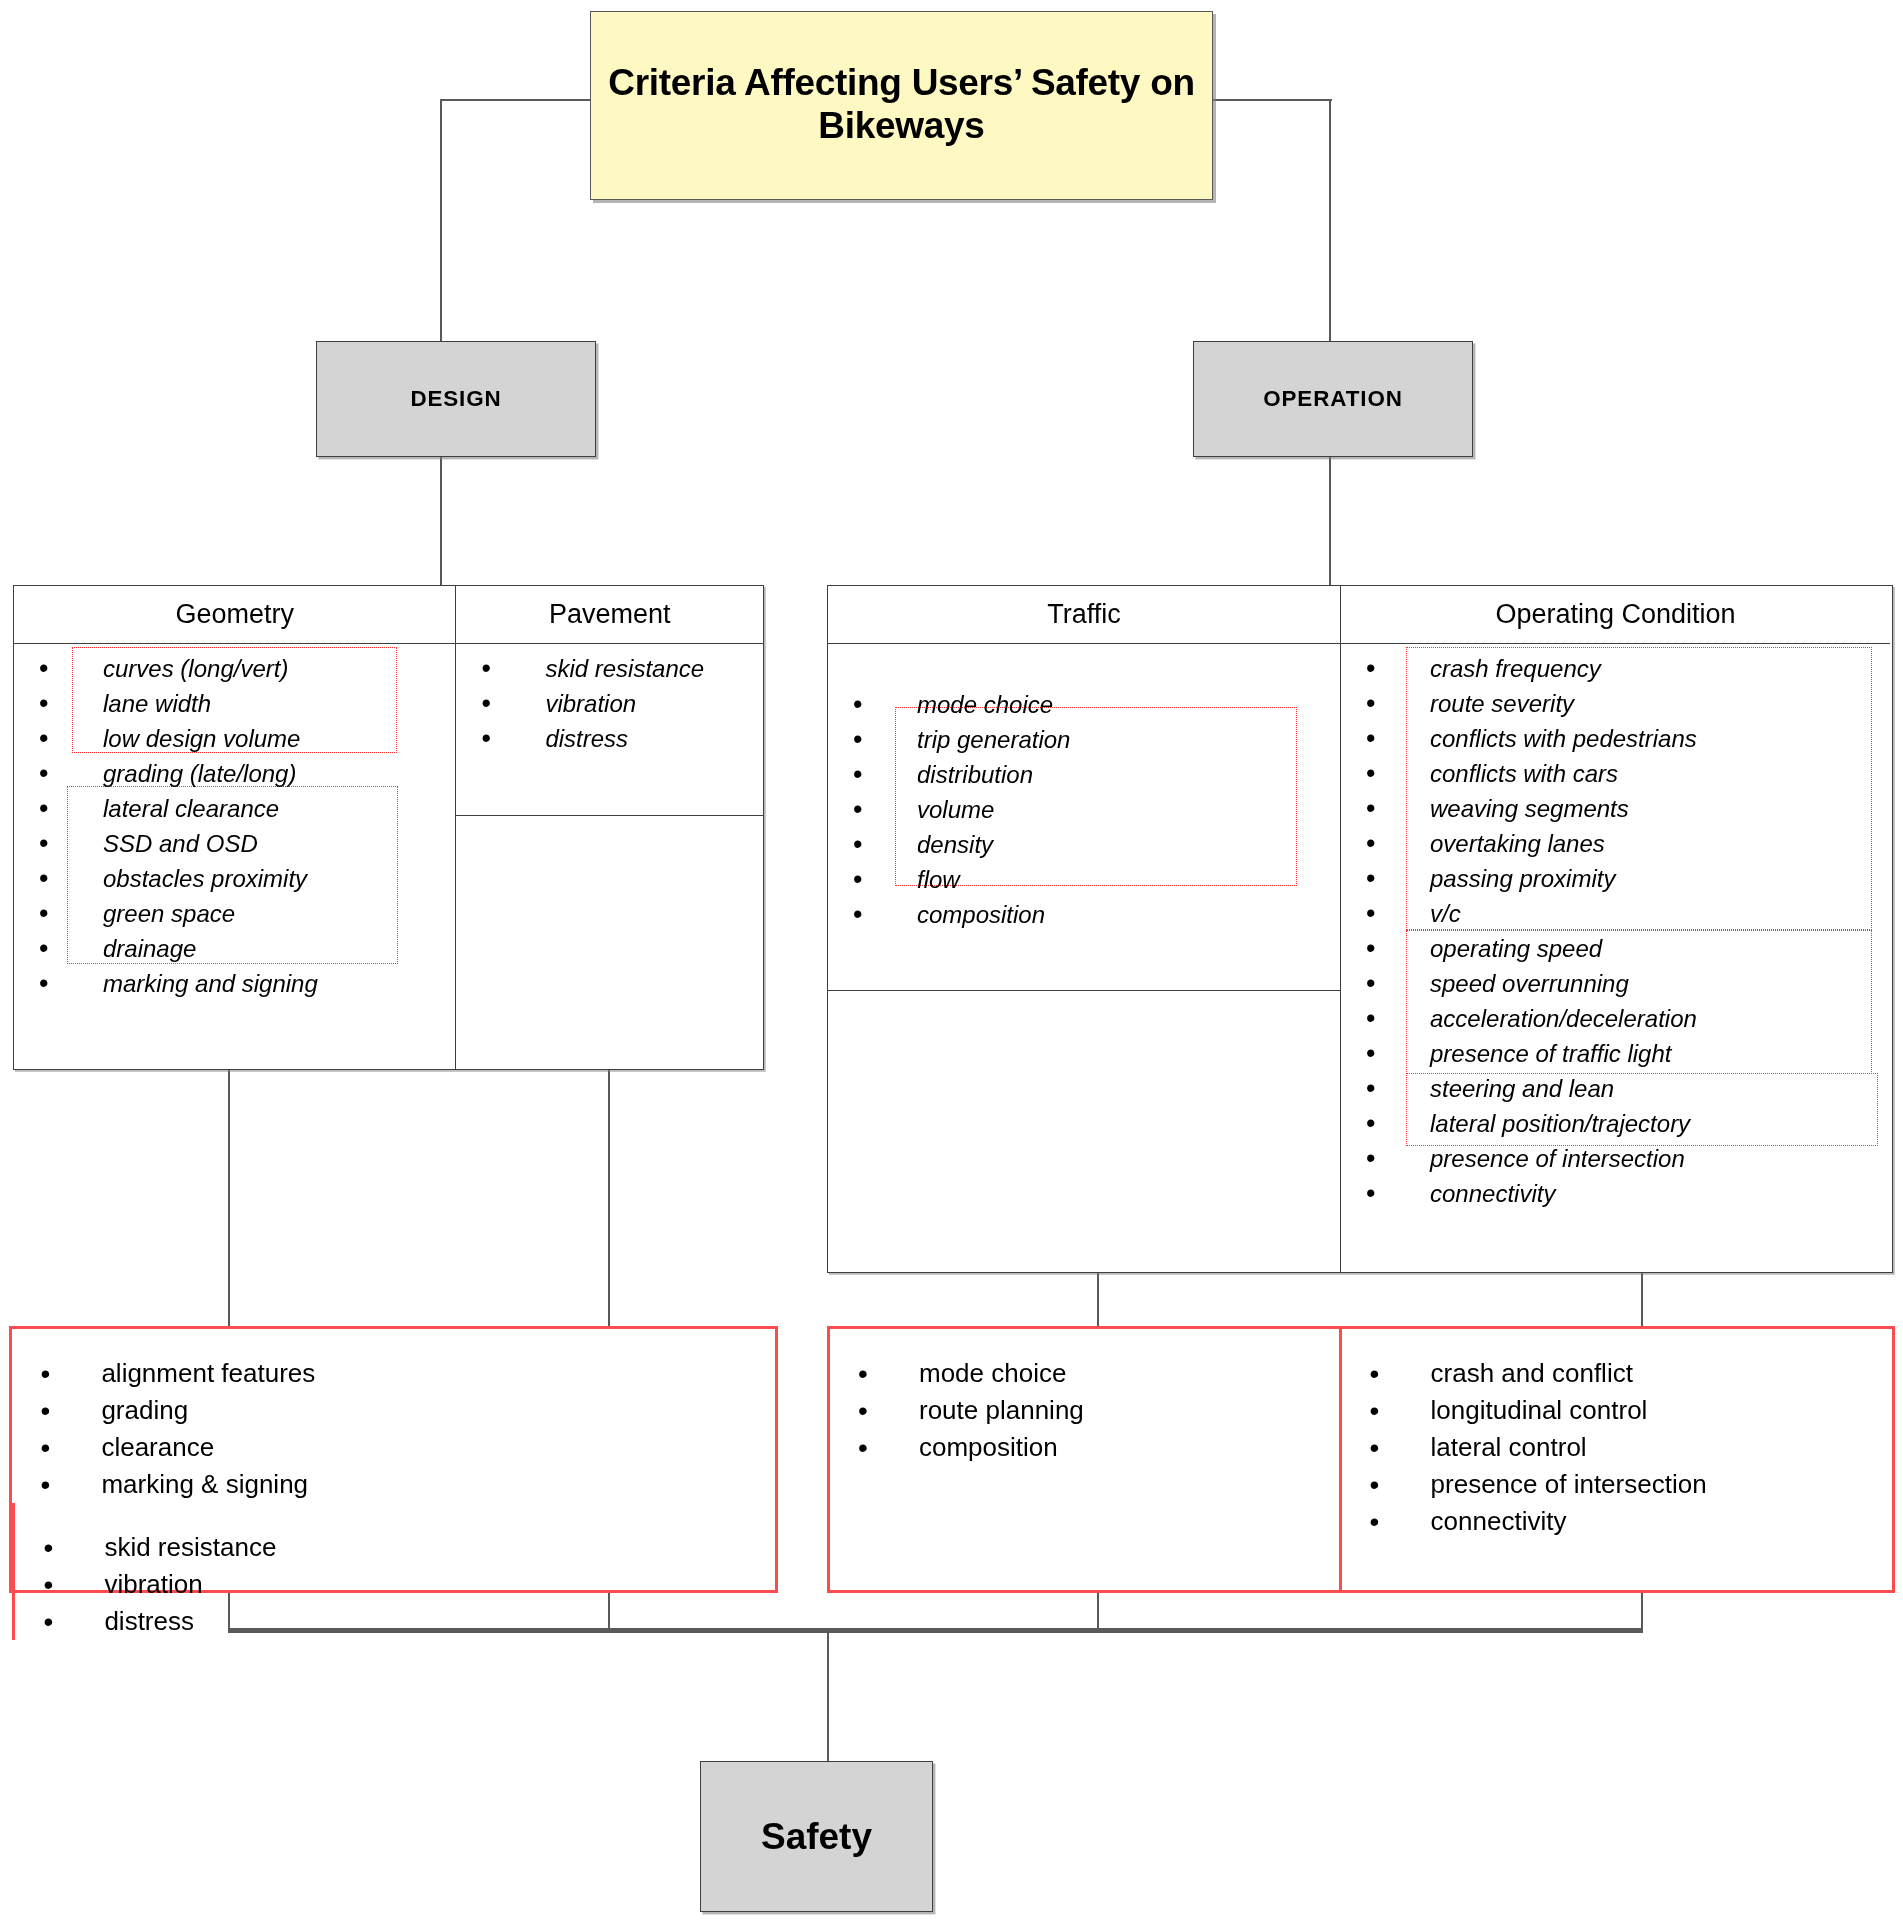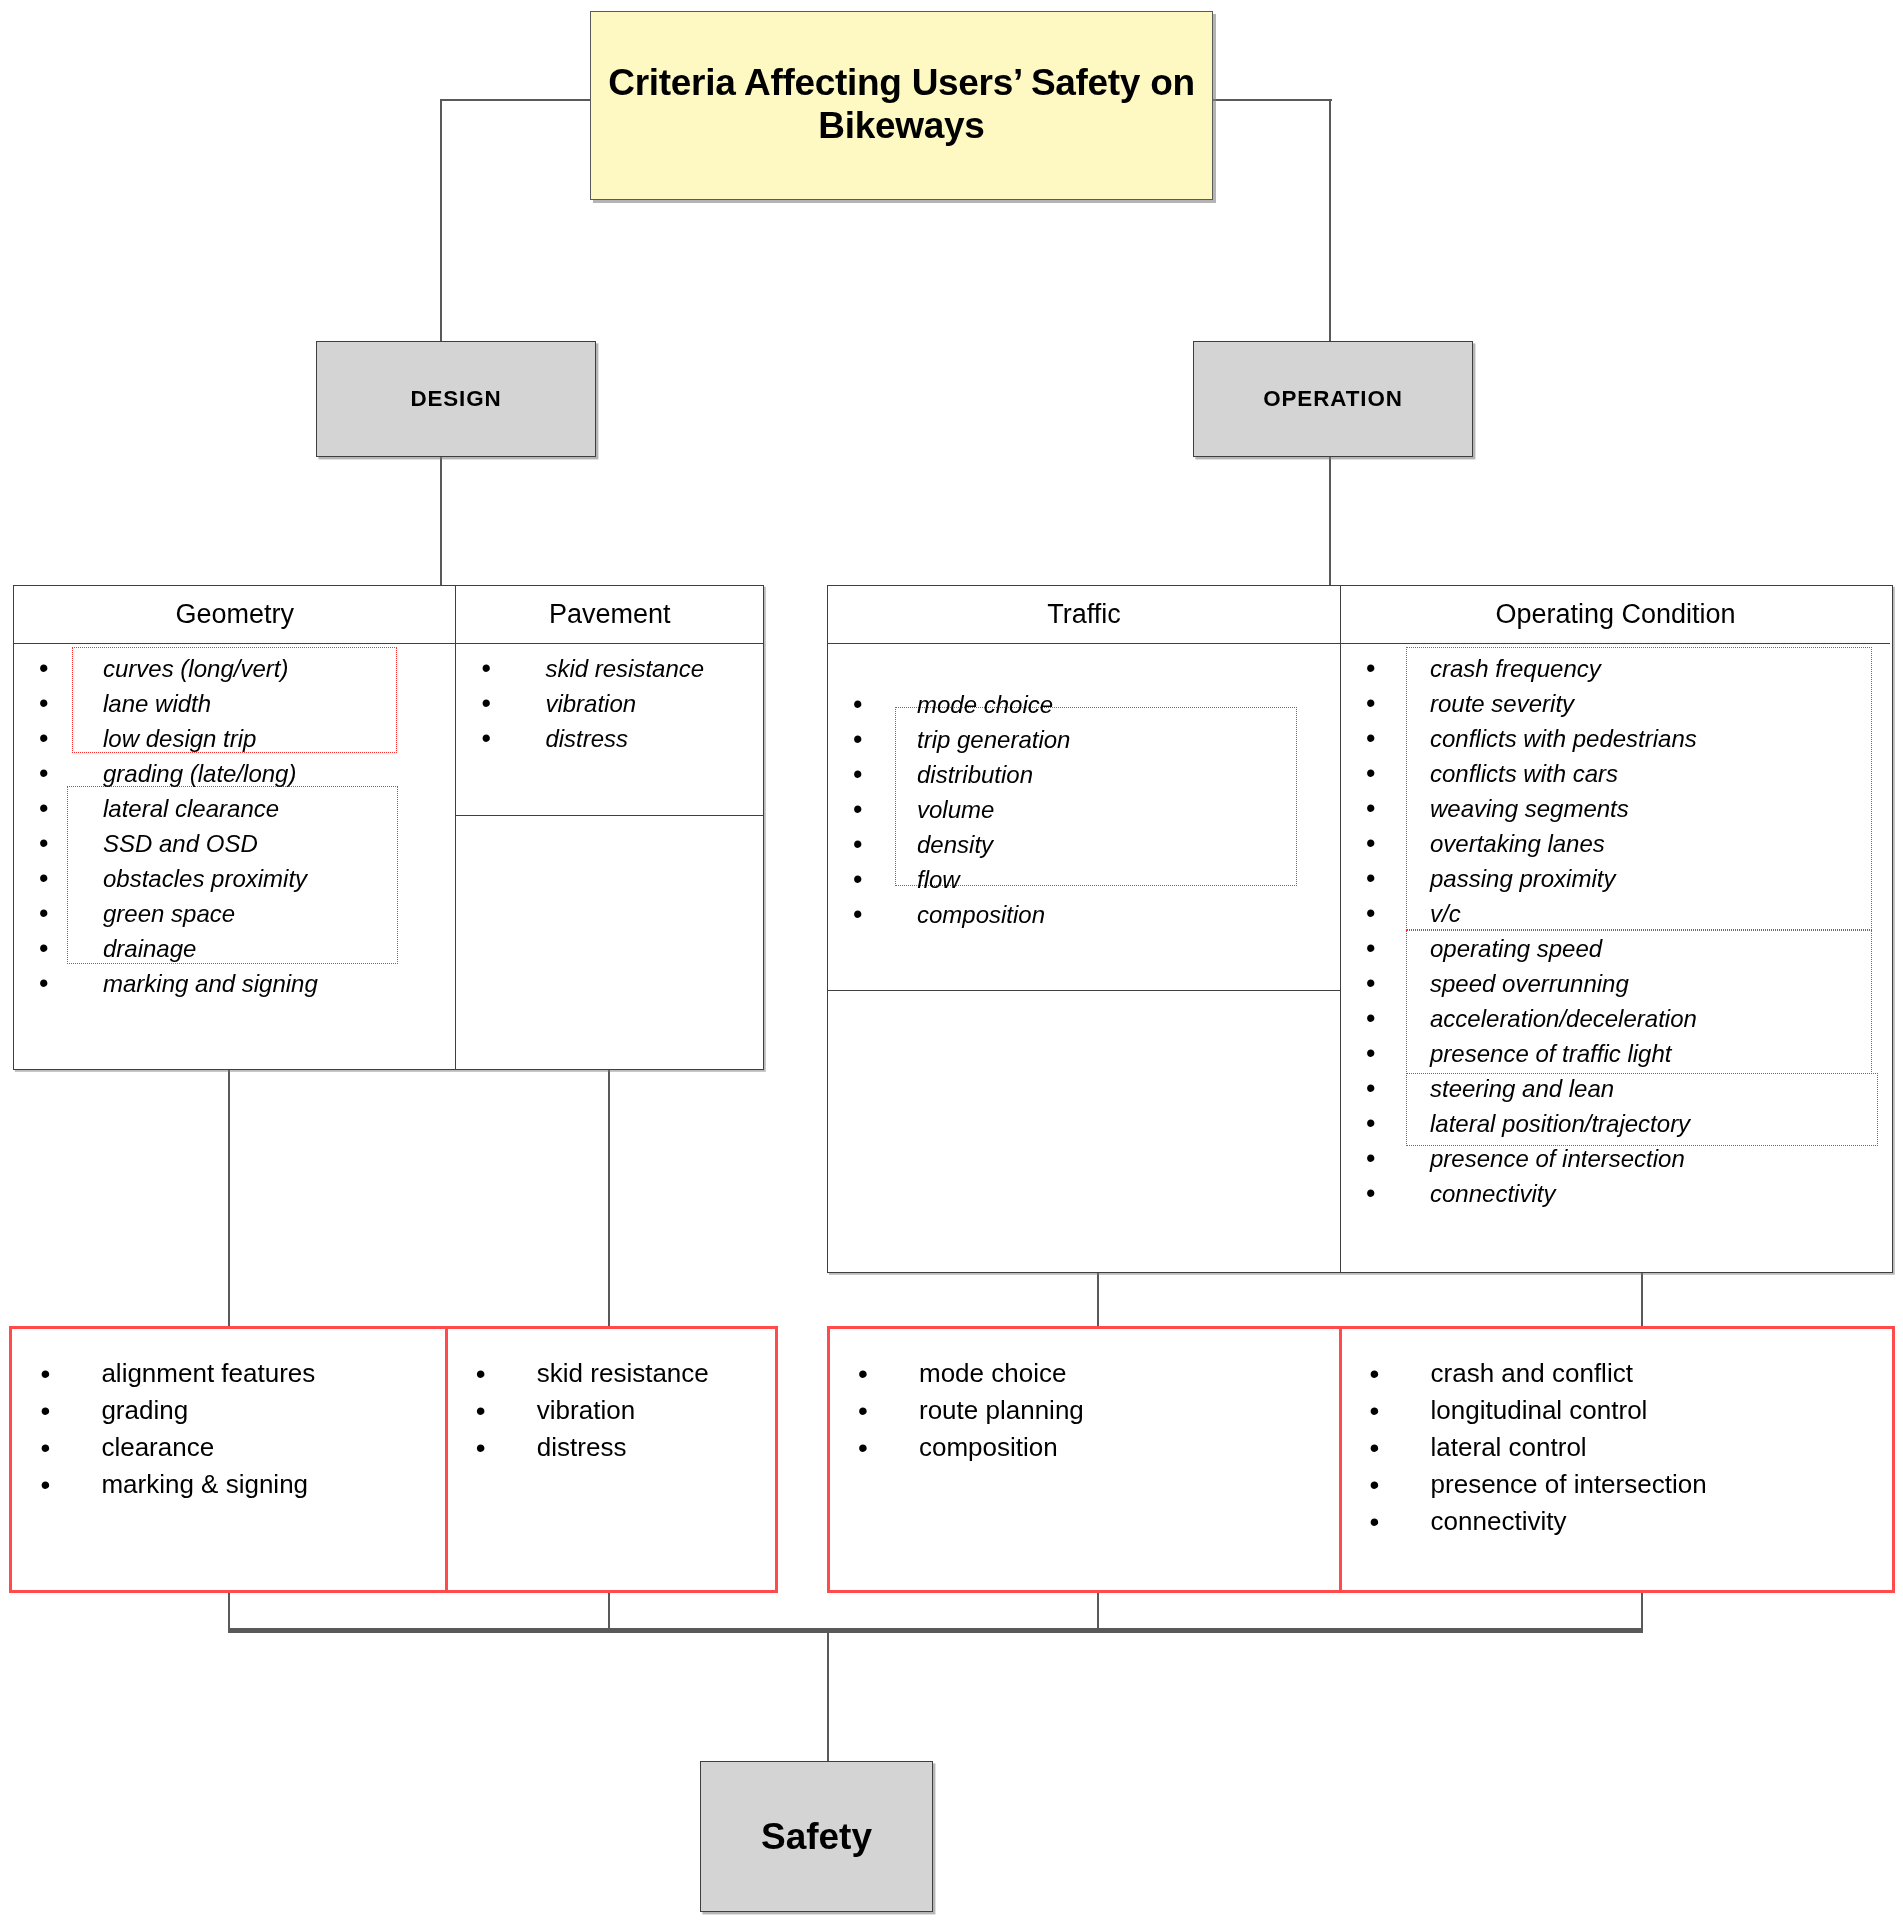--- a/index.html
+++ b/index.html
@@ -206,21 +206,21 @@
 
     <div class="tcol" style="width:442px;">
       <div class="tcol-head">Geometry</div>
       <div class="tcol-body">
 
         <div class="dash-group" style="left:58px; top:3px; width:325px; height:106px;"></div>
         <div class="dash-group" style="left:53px; top:142px; width:331px; height:178px;"></div>
         <ul class="items">
           <li>curves (long/vert)</li>
           <li>lane width</li>
-          <li>low design trip</li>
+          <li>low design volume</li>
           <li>grading (late/long)</li>
           <li>lateral clearance</li>
           <li>SSD and OSD</li>
           <li>obstacles proximity</li>
           <li>green space</li>
           <li>drainage</li>
           <li>marking and signing</li>
         </ul>
       </div>
     </div>
@@ -276,21 +276,21 @@
           <li>presence of traffic light</li>
           <li>steering and lean</li>
           <li>lateral position/trajectory</li>
           <li>presence of intersection</li>
           <li>connectivity</li>
         </ul>
       </div>
     </div>
   </div>
 
-  <div class="red-box" style="left:9.4px; top:1326px; width:769px; height:267px;">
+  <div class="red-box" style="left:9.4px; top:1326px; width:769px; height:267px;flex-direction:column;">
     <div class="red-col" style="width:433px;">
       <ul class="ritems">
         <li>alignment features</li>
         <li>grading</li>
         <li>clearance</li>
         <li>marking &amp; signing</li>
       </ul>
     </div>
     <div class="red-col" style="width:331px;">
       <ul class="ritems">

